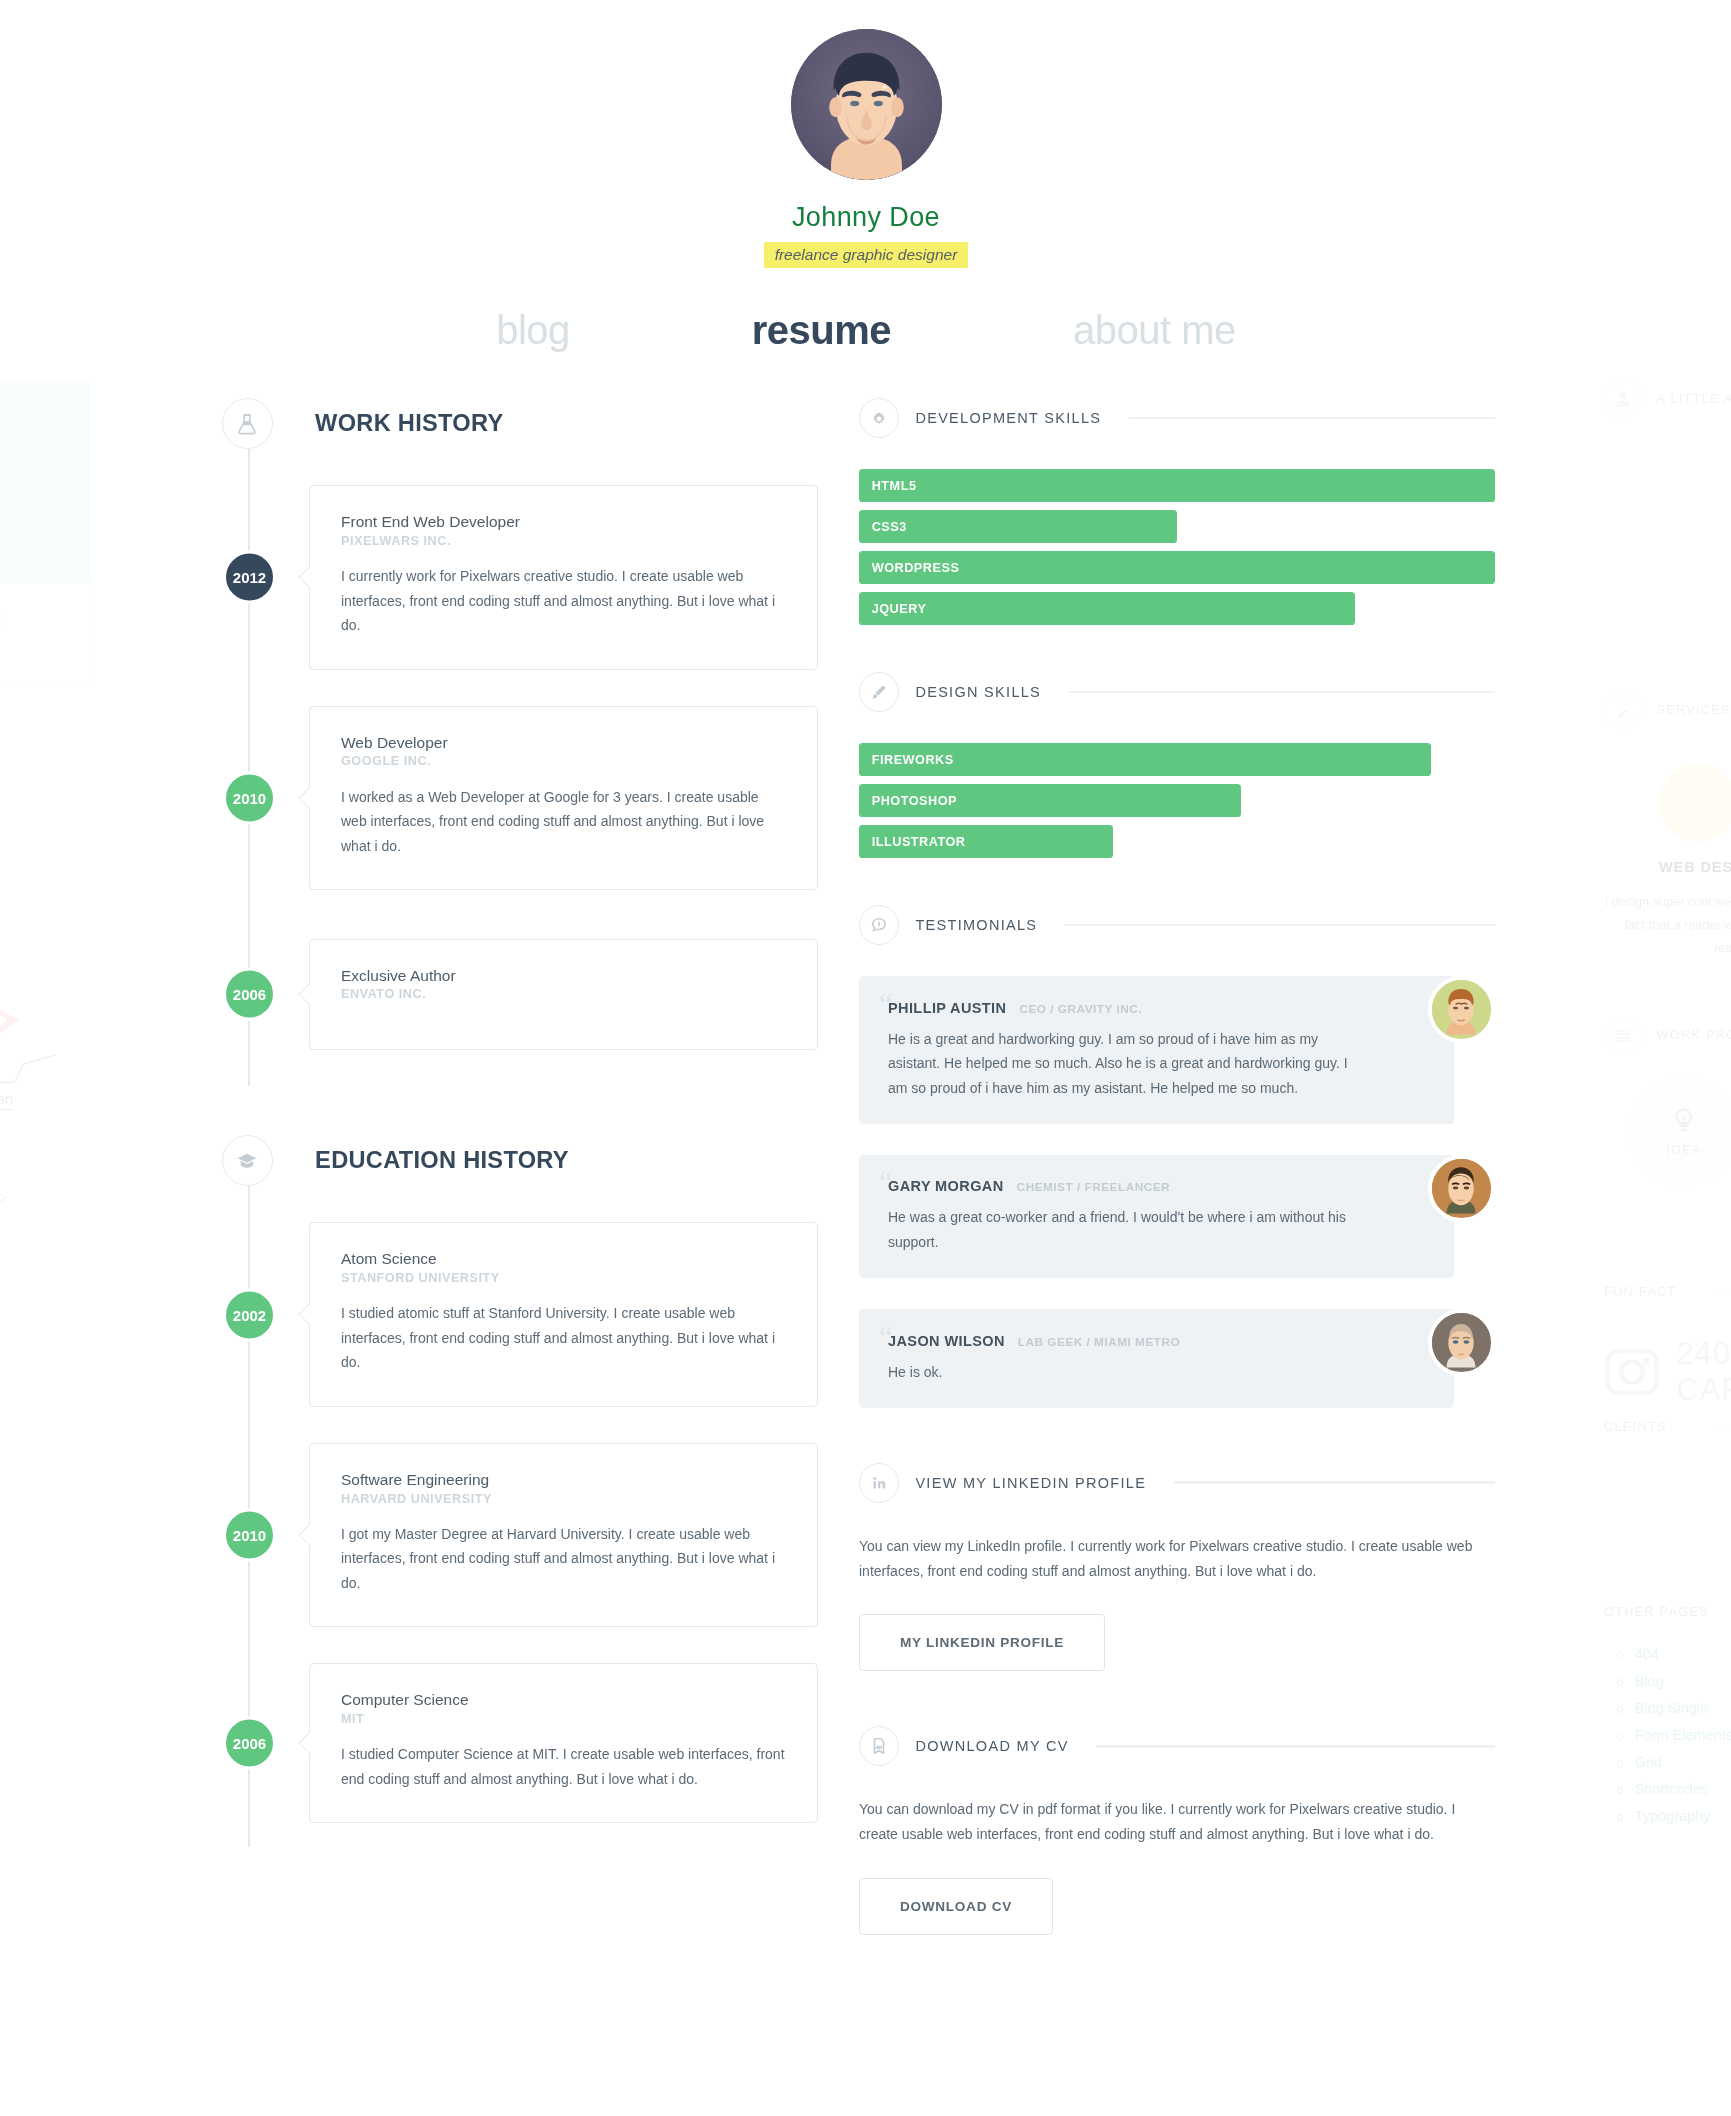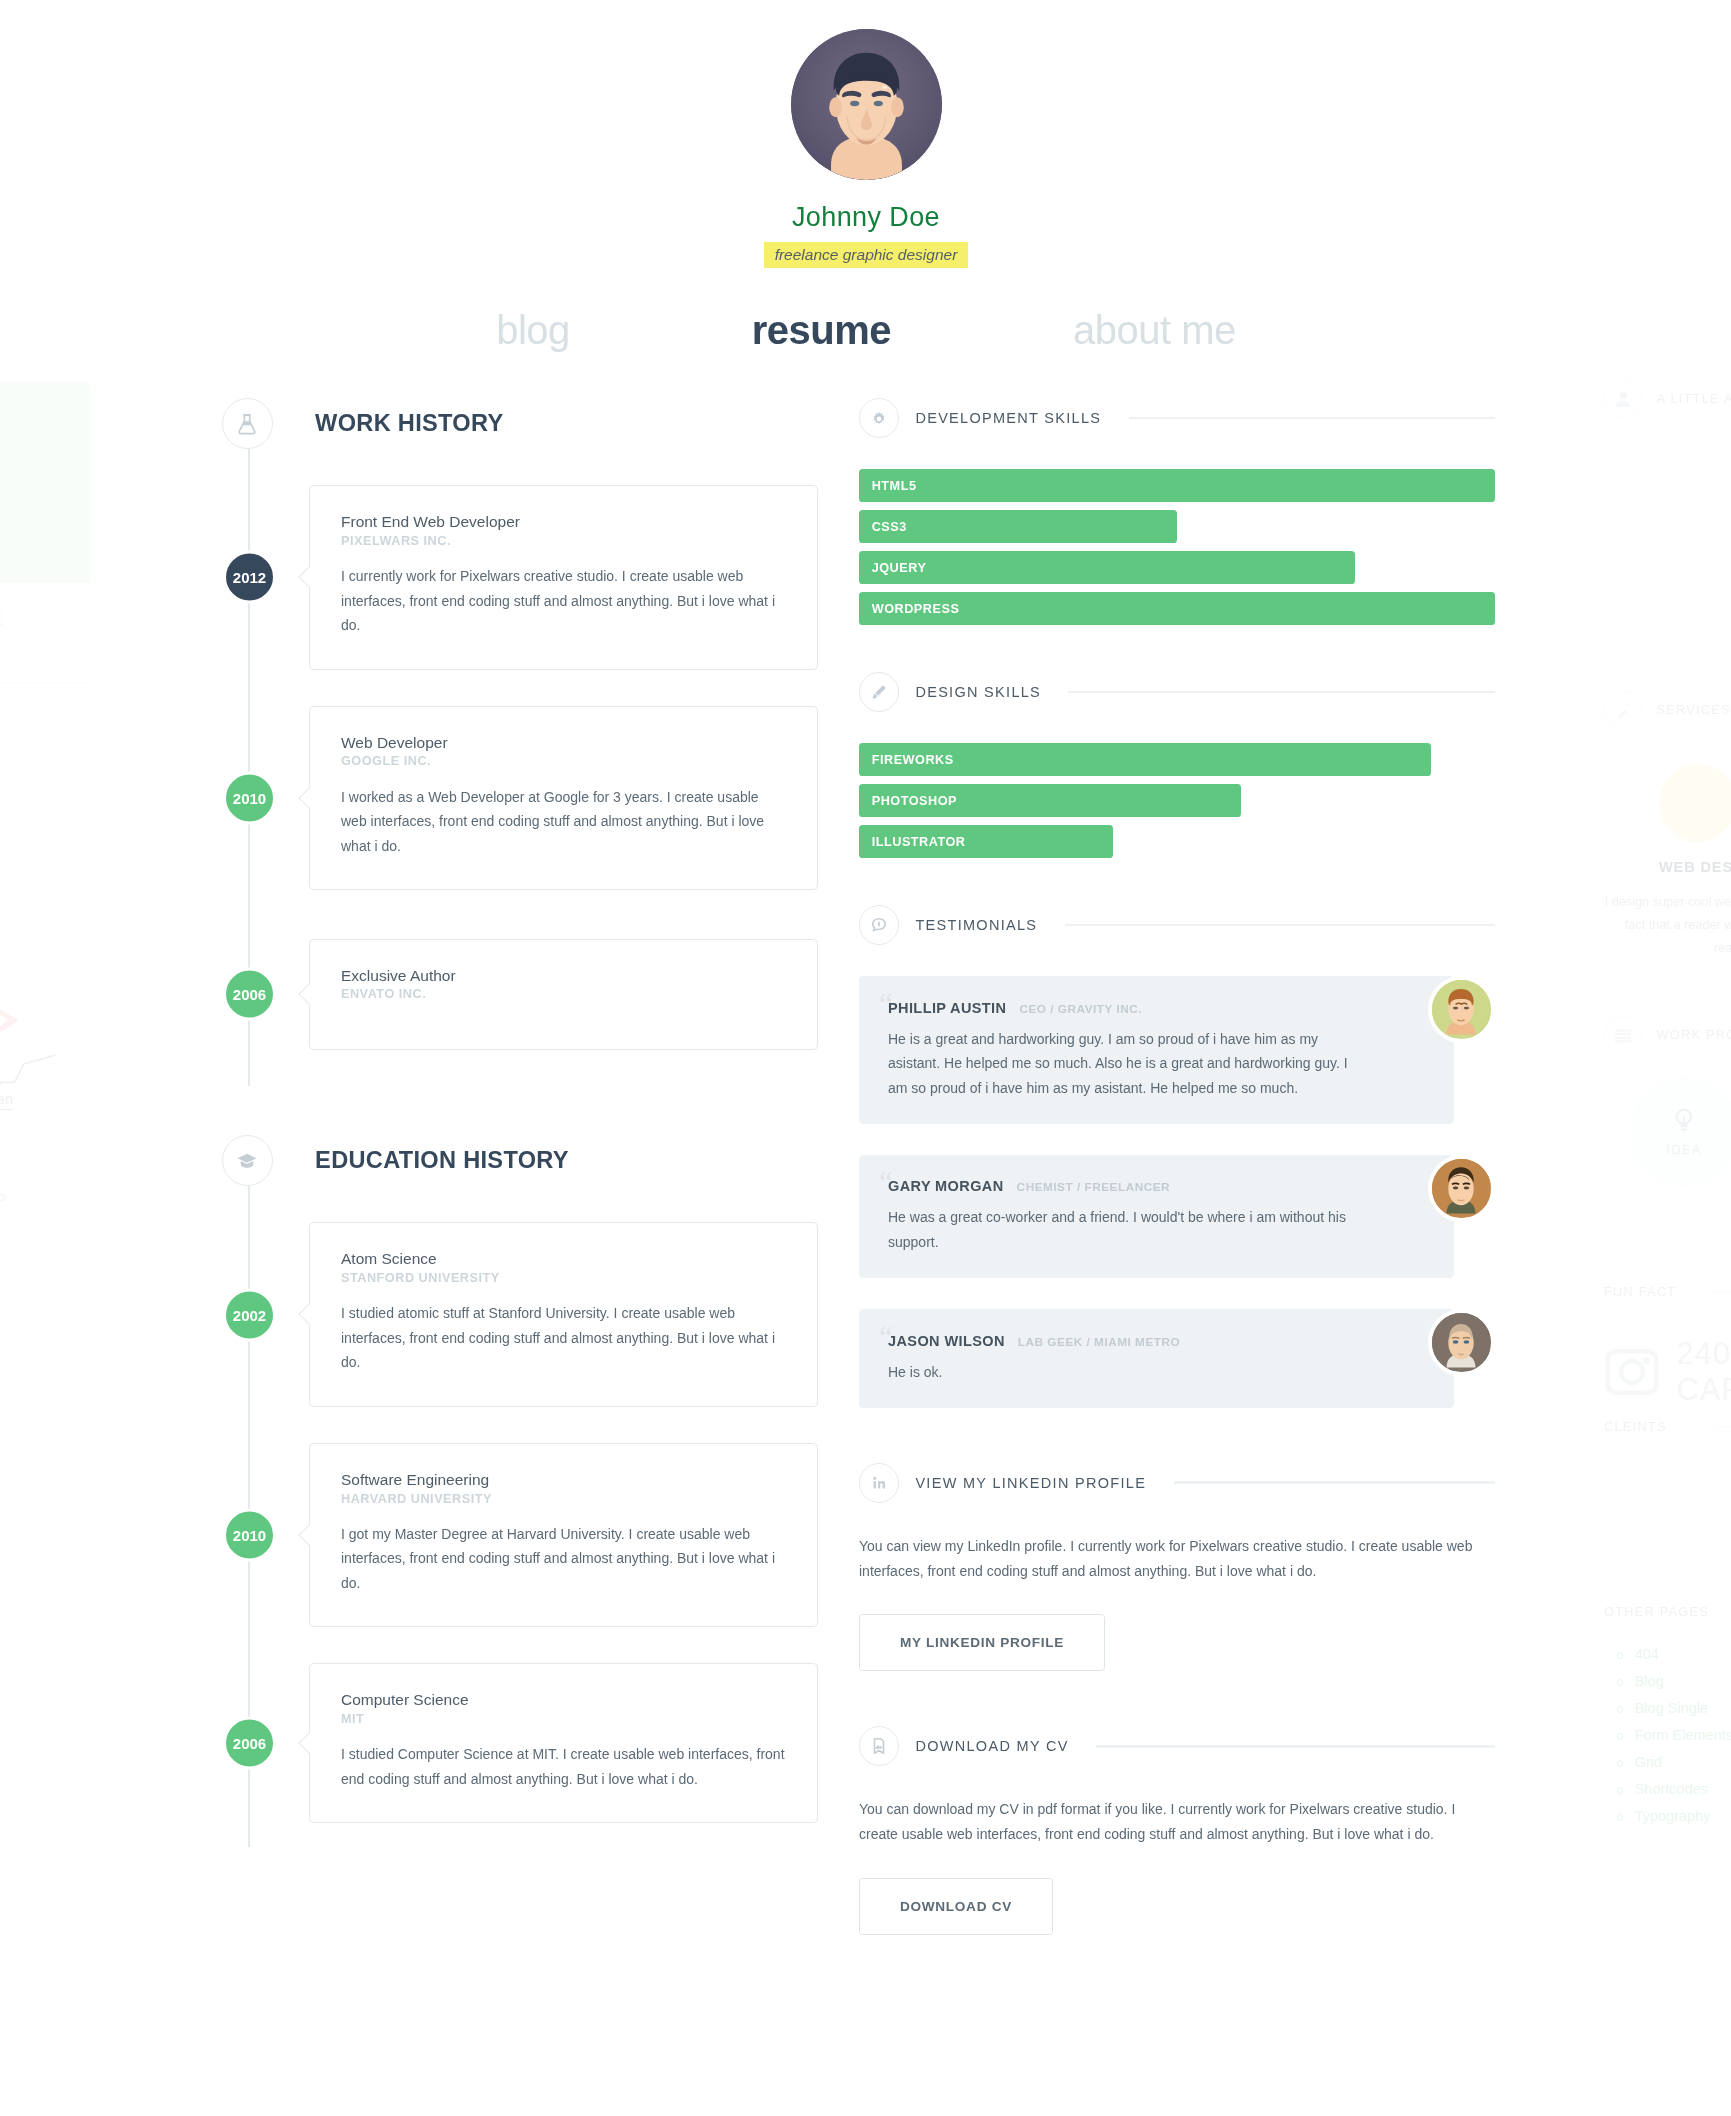--- a/index.html
+++ b/index.html
@@ -644,22 +644,22 @@
             <svg width="18" height="18" viewBox="0 0 20 20">
               <path d="M10 1l1.2 2 2.3-.4.3 2.3 2.2.9-1 2.1 1 2.1-2.2.9-.3 2.3-2.3-.4L10 15l-1.2-2-2.3.4-.3-2.3-2.2-.9 1-2.1-1-2.1 2.2-.9.3-2.3 2.3.4z" fill="#c5ced4" transform="translate(0,2)"></path>
               <circle cx="10" cy="11" r="2.6" fill="#fff"></circle>
             </svg>
           </div>
           <div class="sec-title">DEVELOPMENT SKILLS</div>
           <div class="sec-rule"></div>
         </div>
         <div class="skill-bar" style="width:100%">HTML5</div>
         <div class="skill-bar" style="width:50%">CSS3</div>
+        <div class="skill-bar" style="width:100%">WORDPRESS</div>
         <div class="skill-bar" style="width:78%">JQUERY</div>
-        <div class="skill-bar" style="width:100%">WORDPRESS</div>
       </div>
 
       <div class="skills-block">
         <div class="sec-head">
           <div class="sec-circ">
             <svg width="18" height="18" viewBox="0 0 20 20">
               <path d="M15.5 3.5l1 1c.6.6.6 1.6 0 2.2L9 14.2 5.8 11 13.3 3.5c.6-.6 1.6-.6 2.2 0z" fill="#c5ced4"></path>
               <path d="M5.2 11.6L8.4 14.8 6 17c-1 .6-3.2 0-3.2 0s.6-2.2 1.2-3.2z" fill="#c5ced4"></path>
             </svg>
           </div>

